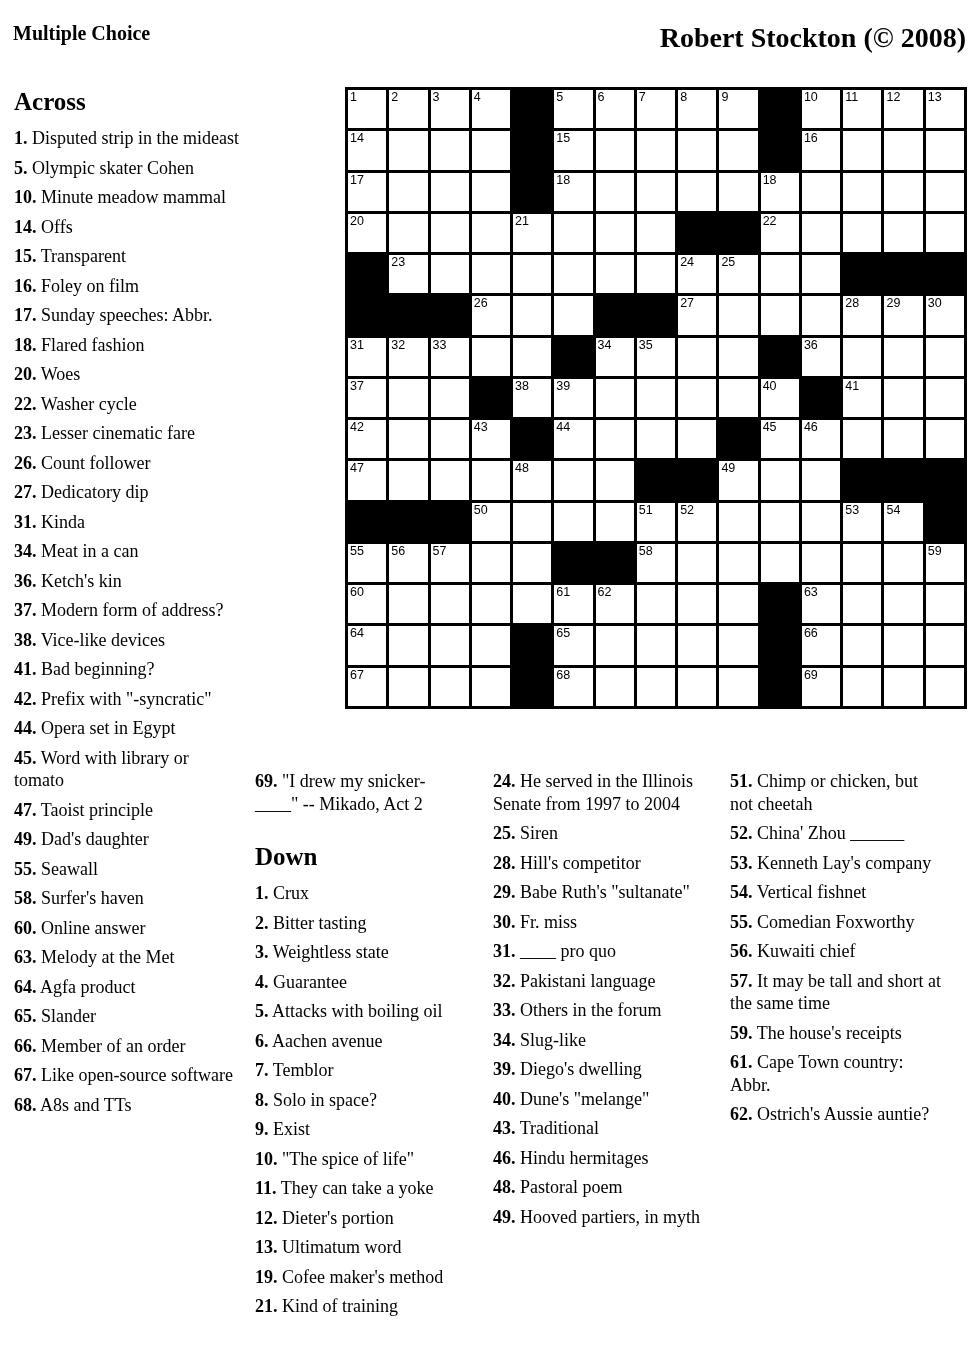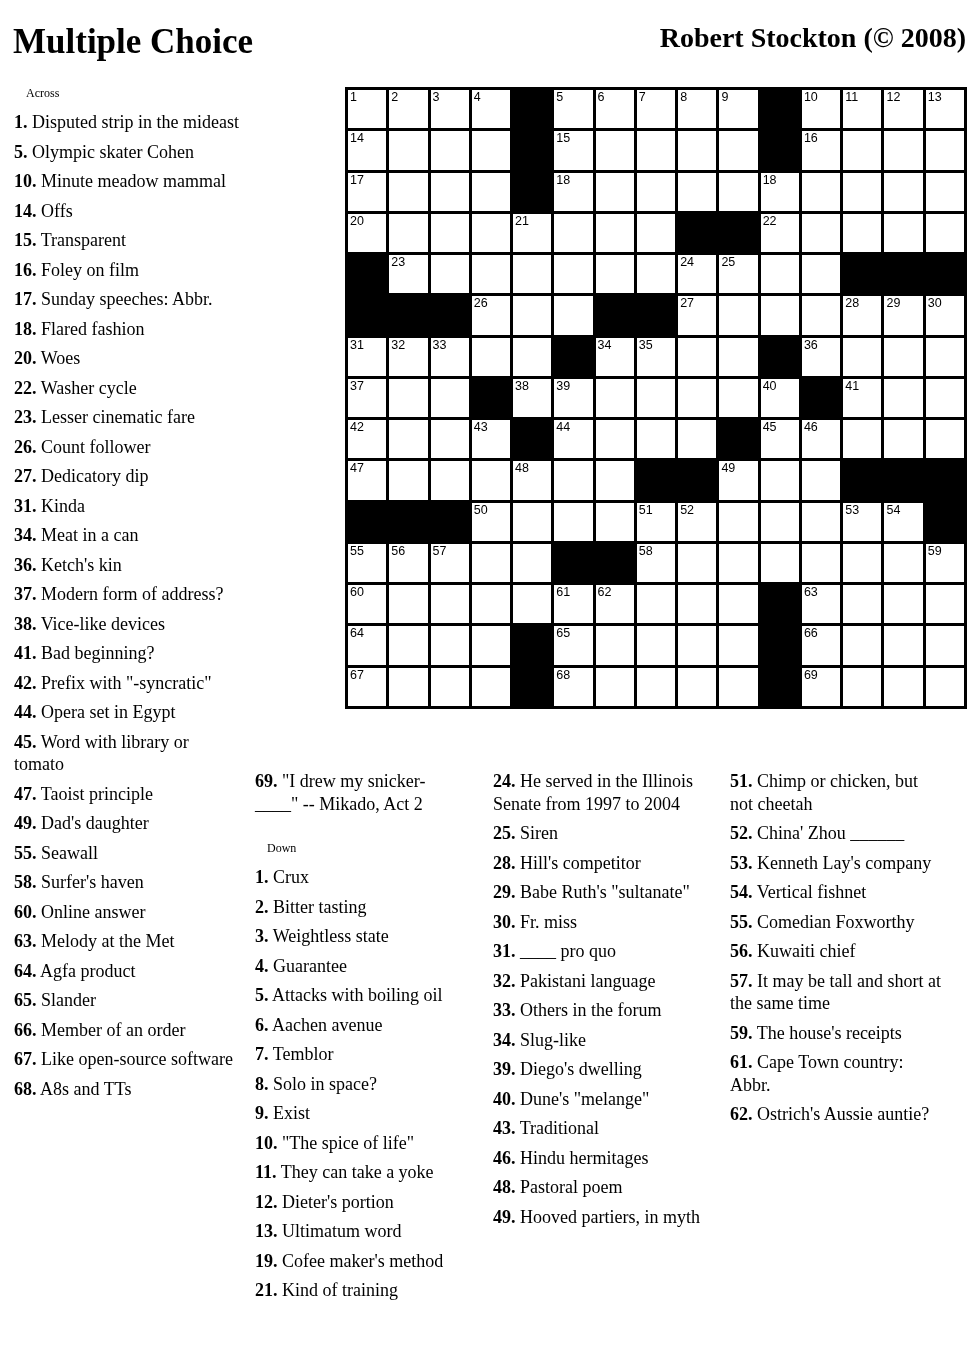--- a/index.html
+++ b/index.html
@@ -2,21 +2,21 @@
 <html><head>
 <meta charset="utf-8">
 <style>
   html,body { margin:0; padding:0; background:#fff; }
   .page {
     position:relative; width:978px; height:1360px; background:#fff;
     font-family:"Liberation Serif", serif; color:#000; overflow:hidden;
   }
   .title {
     position:absolute; left:13px; top:22px; margin:0;
-    font-size:35px; font-weight:bold;
+    font-size:20px; font-weight:bold;
   }
   .author {
     position:absolute; right:12px; top:22px; margin:0;
     font-size:28px; font-weight:bold; 
   }
   .grid {
     position:absolute; left:345px; top:87px; width:622px; height:622px;
     background:#000; box-sizing:border-box; padding:3px;
     display:grid; grid-template-columns:repeat(15,1fr); grid-template-rows:repeat(15,1fr);
     gap:3px;
@@ -25,21 +25,21 @@
   .cell.black { background:#000; }
   .cell .num {
     position:absolute; top:0; left:2px;
     font-family:"Liberation Sans", sans-serif; font-size:12.5px; line-height:15px;
   }
   .col { position:absolute; font-size:18px; line-height:1.25; }
   .col1 { left:14px;  top:86px;  width:228px; }
   .col2 { left:255px; top:770px; width:211px; }
   .col3 { left:493px; top:770px; width:222px; }
   .col4 { left:730px; top:770px; width:215px; }
-  .list-heading { font-size:12px; font-weight:normal; margin:0 0 10px 12px; }
+  .list-heading { font-size:25px; font-weight:bold; margin:0 0 10px 0; }
   .down-heading { margin-top:26px; }
   .clue { margin:0 0 7px 0; }
   .clue b { font-weight:bold; }
 </style>
 </head>
 <body>
 
 <div class="page">
 
   <h1 class="title">Multiple Choice</h1>

